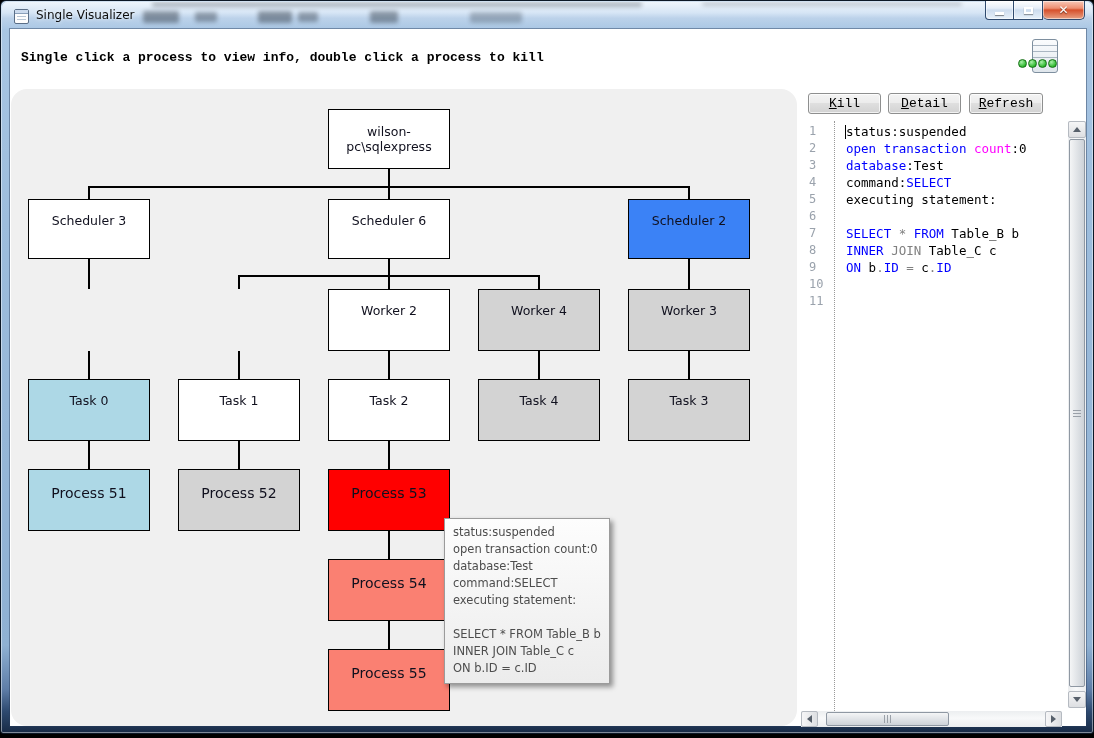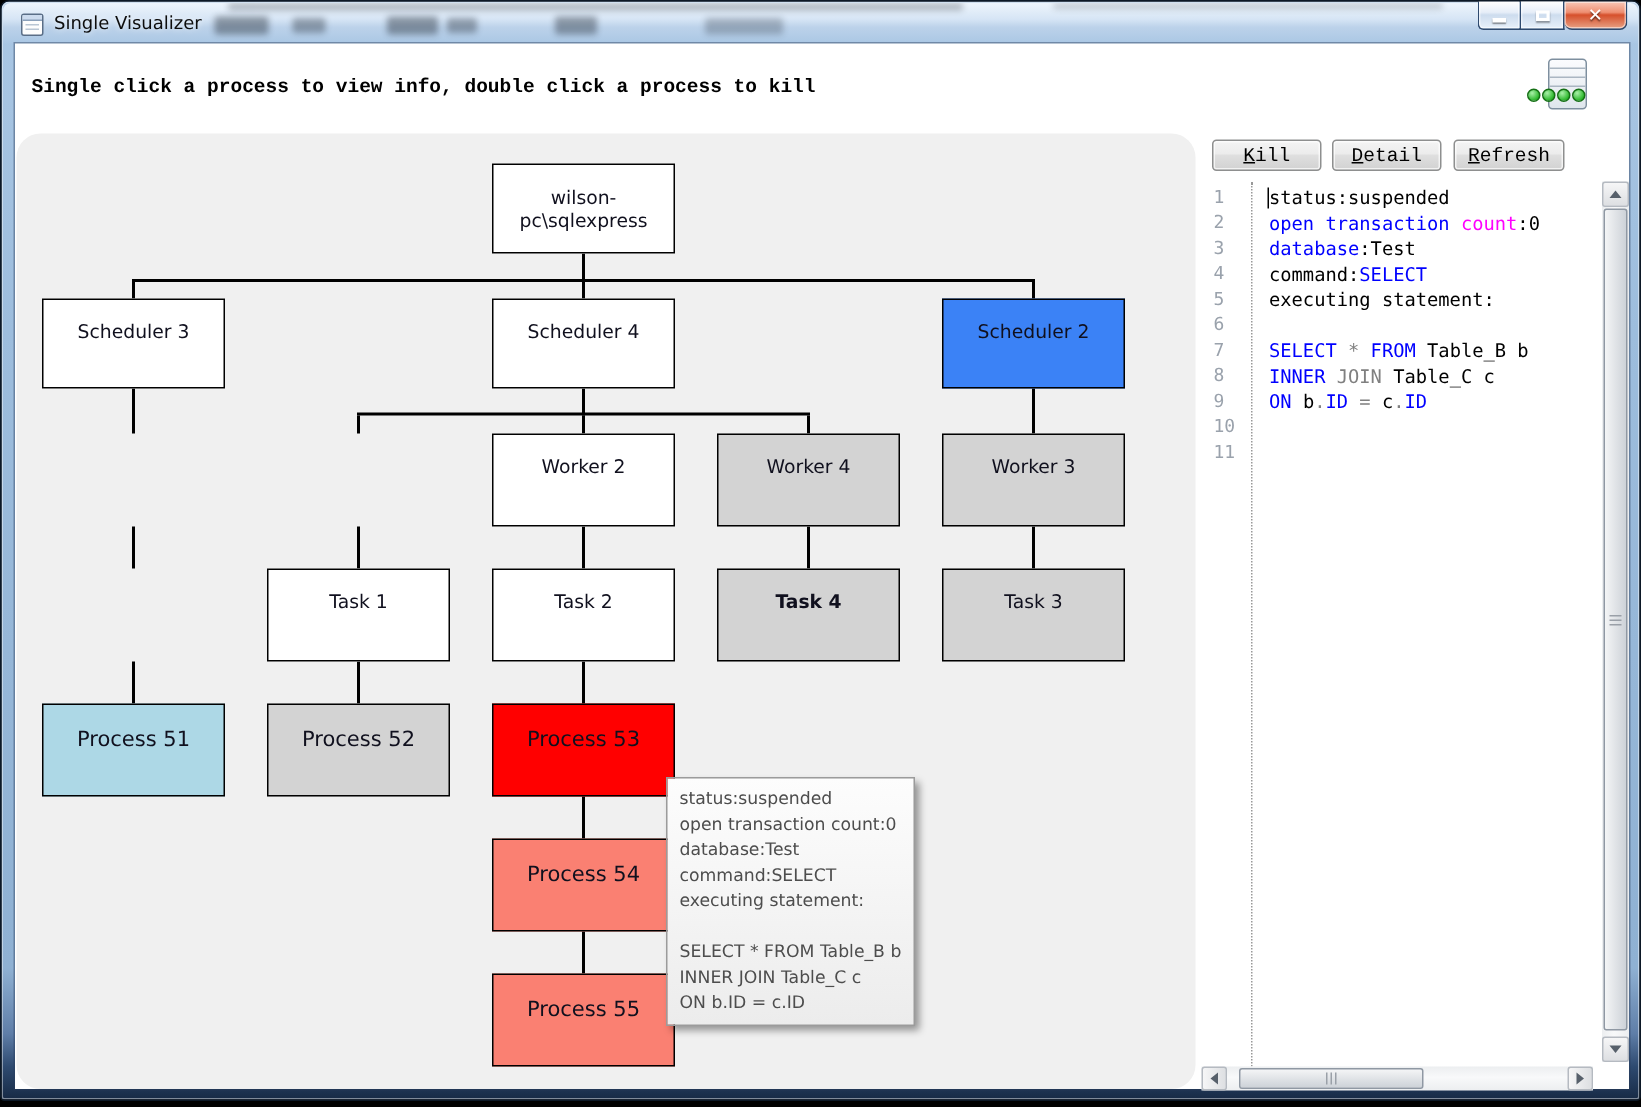--- a/index.html
+++ b/index.html
@@ -164,41 +164,44 @@
           <div class="connector" style="left: 377px; top: 352px; width: 2px; height: 28px;"></div>
           <div class="connector" style="left: 377px; top: 442px; width: 2px; height: 28px;"></div>
           <div class="connector" style="left: 377px; top: 532px; width: 2px; height: 28px;"></div>
           <div class="node node-center" style="left: 317px; top: 20px; width: 122px; height: 60px; background: rgb(255, 255, 255);">
             <span>wilson-pc\sqlexpress</span>
           </div>
           <div class="node" style="left: 17px; top: 110px; width: 122px; height: 60px; background: rgb(255, 255, 255);">
             <span>Scheduler 3</span>
           </div>
           <div class="node" style="left: 317px; top: 110px; width: 122px; height: 60px; background: rgb(255, 255, 255);">
-            <span>Scheduler 4</span>
+            <span>Scheduler 6</span>
           </div>
           <div class="node" style="left: 617px; top: 110px; width: 122px; height: 60px; background: #3b82f6;">
             <span>Scheduler 2</span>
           </div>
           <div class="node" style="left: 317px; top: 200px; width: 122px; height: 62px; background: rgb(255, 255, 255);">
             <span>Worker 2</span>
           </div>
           <div class="node" style="left: 467px; top: 200px; width: 122px; height: 62px; background: rgb(211, 211, 211);">
             <span>Worker 4</span>
           </div>
           <div class="node" style="left: 617px; top: 200px; width: 122px; height: 62px; background: rgb(211, 211, 211);">
             <span>Worker 3</span>
           </div>
+          <div class="node" style="left: 17px; top: 290px; width: 122px; height: 62px; background: rgb(173, 216, 230);">
+            <span>Task 0</span>
+          </div>
           <div class="node" style="left: 167px; top: 290px; width: 122px; height: 62px; background: rgb(255, 255, 255);">
             <span>Task 1</span>
           </div>
           <div class="node" style="left: 317px; top: 290px; width: 122px; height: 62px; background: rgb(255, 255, 255); align-items: center;">
             <span>Task 2</span>
           </div>
-          <div class="node" style="left: 467px; top: 290px; width: 122px; height: 62px; background: rgb(211, 211, 211); font-weight: bold;">
+          <div class="node" style="left: 467px; top: 290px; width: 122px; height: 62px; background: rgb(211, 211, 211);">
             <span>Task 4</span>
           </div>
           <div class="node" style="left: 617px; top: 290px; width: 122px; height: 62px; background: rgb(211, 211, 211);">
             <span>Task 3</span>
           </div>
           <div class="node node-big" style="left: 17px; top: 380px; width: 122px; height: 62px; background: rgb(173, 216, 230);">
             <span>Process 51</span>
           </div>
           <div class="node node-big" style="left: 167px; top: 380px; width: 122px; height: 62px; background: rgb(211, 211, 211);">
             <span>Process 52</span>

